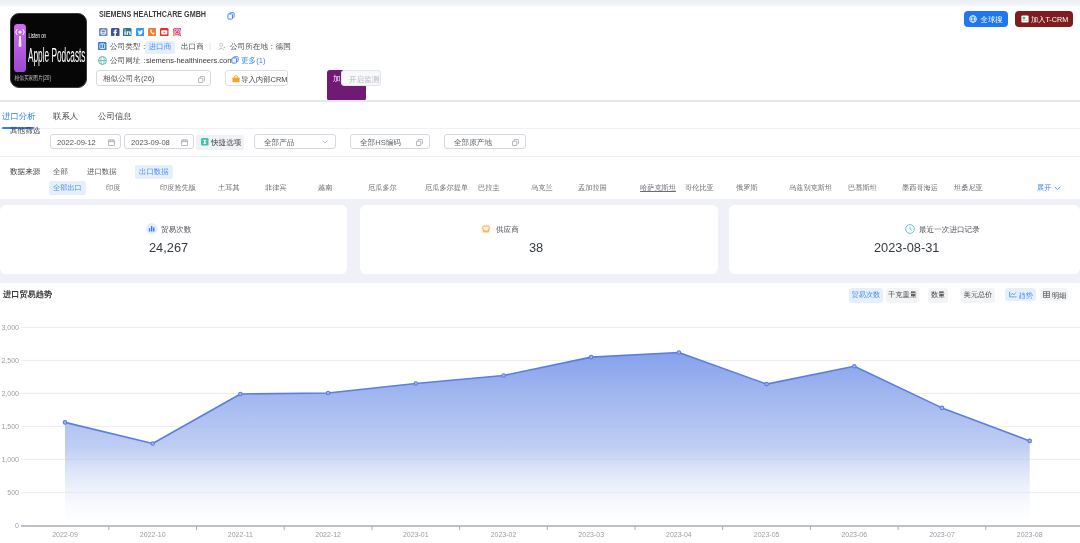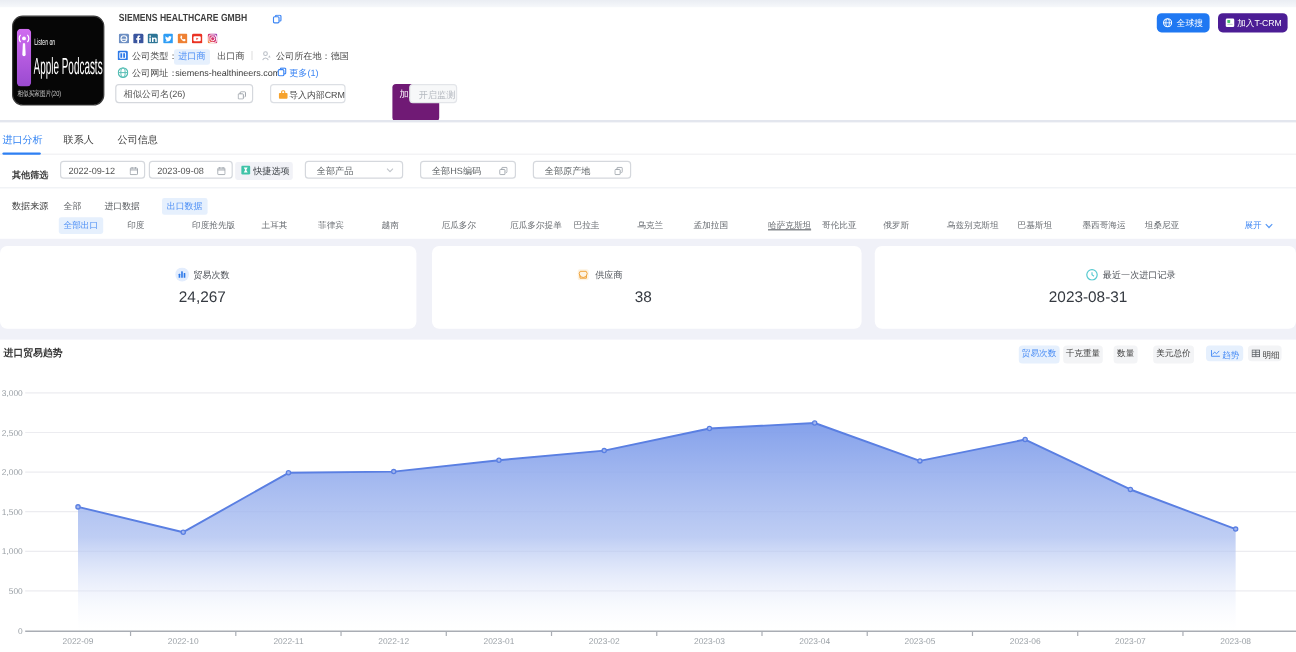--- a/index.html
+++ b/index.html
@@ -142,38 +142,38 @@
   </div>
 
   <div class="abs" style="left:964px;top:11px;width:44px;height:16px;border-radius:4px;background:#1f78f2;">
     <svg class="abs" style="left:5px;top:4px;" width="8" height="8" viewBox="0 0 10 10">
       <circle cx="5" cy="5" r="4.2" fill="none" stroke="#fff" stroke-width="1.1"></circle>
       <ellipse cx="5" cy="5" rx="1.9" ry="4.2" fill="none" stroke="#fff" stroke-width="0.9"></ellipse>
       <line x1="0.8" y1="5" x2="9.2" y2="5" stroke="#fff" stroke-width="0.9"></line>
     </svg>
     <div class="abs t" style="left:16.5px;top:3.6px;font-size:7.4px;color:#fff;">全球搜</div>
   </div>
-  <div class="abs" style="left:1015px;top:11px;width:58px;height:16px;border-radius:4px;background:#4c1d95;">
+  <div class="abs" style="left:1015px;top:11px;width:58px;height:16px;border-radius:4px;background:#7f1d1d;">
     <svg class="abs" style="left:6px;top:4px;" width="8" height="8" viewBox="0 0 10 10">
       <rect x="0.5" y="0.5" width="9" height="9" rx="1.5" fill="#fff"></rect>
       <rect x="2.2" y="2.2" width="3" height="3" rx="0.5" fill="#48c26d"></rect>
       <rect x="2.2" y="6" width="5.6" height="1.4" rx="0.6" fill="#c9ced6"></rect>
     </svg>
     <div class="abs t" style="left:16px;top:3.8px;font-size:7.2px;color:#fff;">加入T-CRM</div>
   </div>
 
   <div class="abs" style="left:0;top:100px;width:1080px;height:2px;background:#e3e6ee;"></div>
 
   <div class="abs t" style="left:2px;top:110.5px;font-size:8.4px;color:#2e80f3;">进口分析</div>
   <div class="abs t" style="left:53px;top:110.5px;font-size:8.4px;color:#3c3c3c;">联系人</div>
   <div class="abs t" style="left:98px;top:110.5px;font-size:8.4px;color:#3c3c3c;">公司信息</div>
   <div class="abs" style="left:0;top:128px;width:1080px;height:1px;background:#f0f1f3;"></div>
   <div class="abs" style="left:2px;top:127px;width:32px;height:2px;background:#2e80f3;border-radius:1px;"></div>
 
-  <div class="abs t" style="left:10px;top:141px;font-size:7.6px;color:#3c3c3c;font-weight:bold;">其他筛选</div>
+  <div class="abs t" style="left:10px;top:126px;font-size:7.6px;color:#3c3c3c;">其他筛选</div>
   <div class="abs" style="left:50px;top:134px;width:71px;height:15px;border:1px solid #d5d8dd;border-radius:3px;box-sizing:border-box;background:#fff;">
     <div class="abs t" style="left:6px;top:3px;font-size:7.6px;color:#555;">2022-09-12</div>
     <svg class="abs" style="right:5px;top:3.5px;" width="7" height="7" viewBox="0 0 8 8">
       <rect x="0.5" y="1.2" width="7" height="6.3" rx="0.8" fill="none" stroke="#9aa0a8" stroke-width="0.9"></rect>
       <line x1="0.5" y1="3" x2="7.5" y2="3" stroke="#9aa0a8" stroke-width="0.9"></line>
       <line x1="2.4" y1="0.3" x2="2.4" y2="1.8" stroke="#9aa0a8" stroke-width="0.9"></line>
       <line x1="5.6" y1="0.3" x2="5.6" y2="1.8" stroke="#9aa0a8" stroke-width="0.9"></line>
     </svg>
   </div>
   <div class="abs" style="left:124px;top:134px;width:70px;height:15px;border:1px solid #d5d8dd;border-radius:3px;box-sizing:border-box;background:#fff;">

